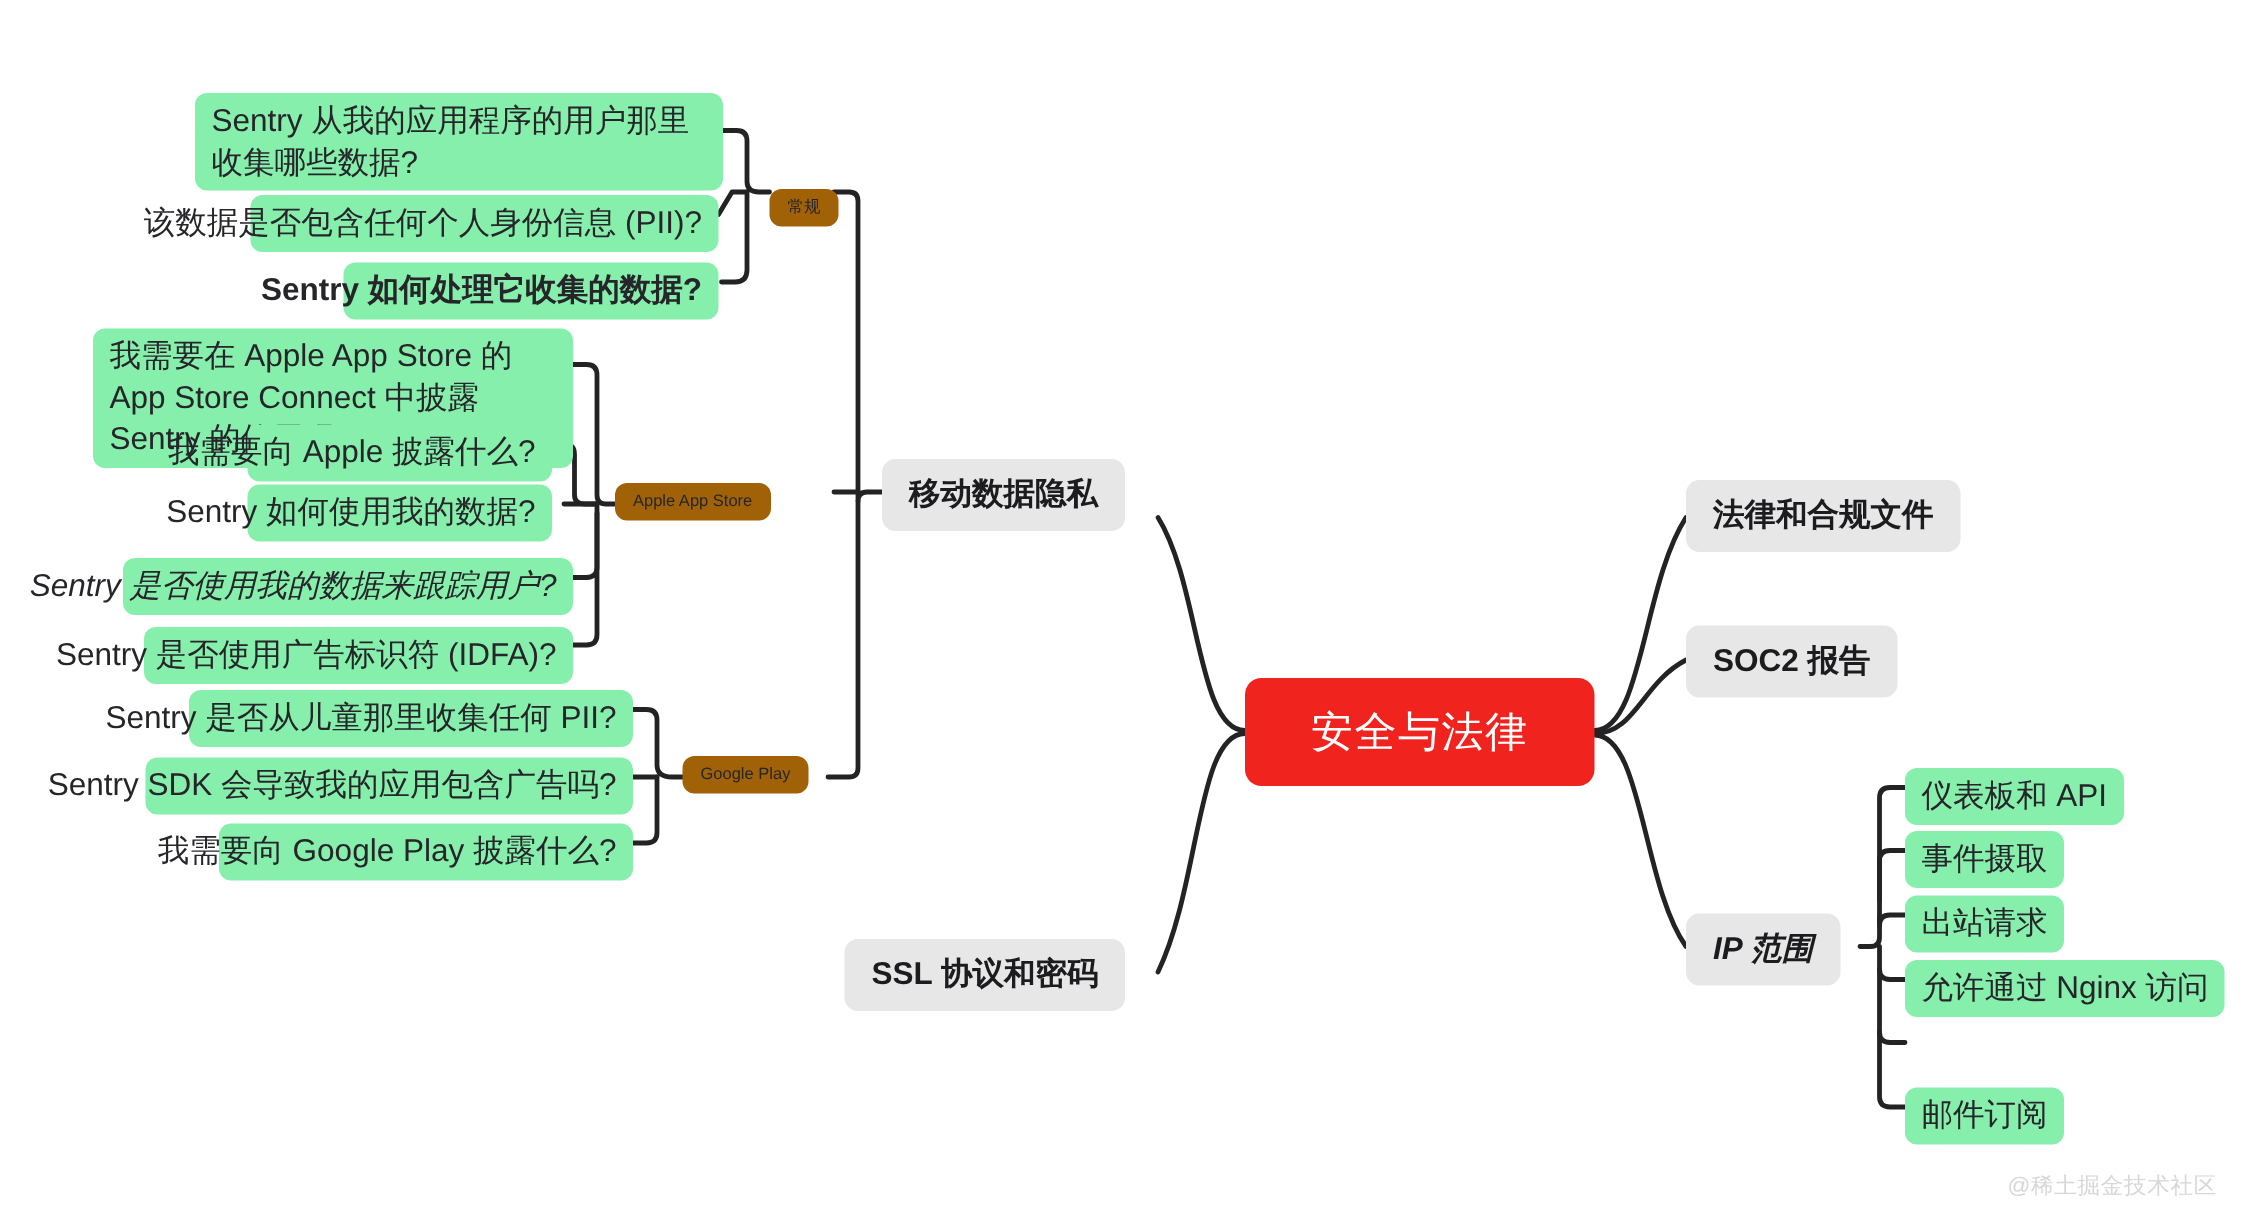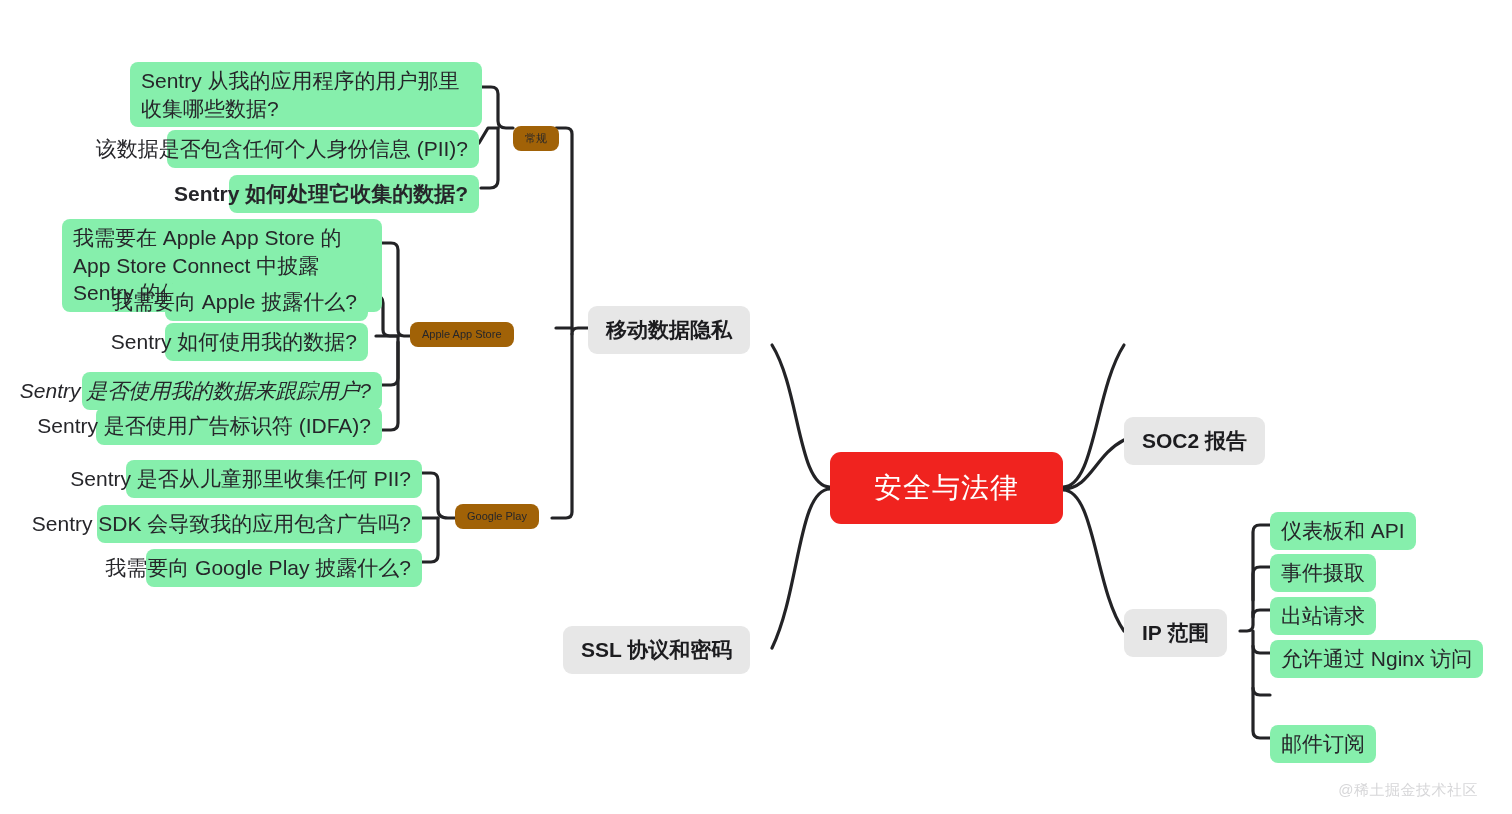--- a/index.html
+++ b/index.html
@@ -121,24 +121,25 @@
       <path d="M1253 688 L 1253 731 Q 1253 738 1260 738 L 1270 738"></path>
     </g>
   </svg>
 
   <div class="node root" style="left:830px; top:452px; width:233px; height:72px; justify-content:center;">安全与法律</div>
 
   <div class="node lvl1" style="left:588px; top:306px;">移动数据隐私</div>
 
   <div class="node lvl1" style="left:563px; top:626px;">SSL 协议和密码</div>
 
+  <div class="node lvl1" style="left:1124px; top:320px;">法律和合规文件</div>
 
   <div class="node lvl1" style="left:1124px; top:417px;">SOC2 报告</div>
 
-  <div class="node lvl1" style="left:1124px; top:609px;">IP 范围</div>
+  <div class="node lvl1" style="left:1124px; top:609px;font-style:italic;">IP 范围</div>
 
   <div class="node lvl2" style="left:513px; top:126px;">常规</div>
 
   <div class="node lvl2" style="left:410px; top:322px;">Apple App Store</div>
 
   <div class="node lvl2" style="left:455px; top:504px;">Google Play</div>
 
   <div class="node lvl3 multiline" style="left:130px; top:62px; width:352px;">Sentry 从我的应用程序的用户那里收集哪些数据?</div>
 
   <div class="node lvl3 ta-right" style="left:167px; top:130px; width:312px; justify-content:flex-end;">该数据是否包含任何个人身份信息 (PII)?</div>
@@ -146,21 +147,21 @@
   <div class="node lvl3 ta-right" style="left:229px; top:175px; width:250px; justify-content:flex-end;font-weight:bold;">Sentry 如何处理它收集的数据?</div>
 
   <div class="node lvl3 multiline" style="left:62px; top:219px; width:320px;">我需要在 Apple App Store 的 App Store Connect 中披露 Sentry 的使用吗?</div>
 
   <div class="node lvl3 ta-right" style="left:165px; top:283px; width:203px; justify-content:flex-end;">我需要向 Apple 披露什么?</div>
 
   <div class="node lvl3 ta-right" style="left:165px; top:323px; width:203px; justify-content:flex-end;">Sentry 如何使用我的数据?</div>
 
   <div class="node lvl3 ta-right" style="left:82px; top:372px; width:300px; justify-content:flex-end;font-style:italic;">Sentry 是否使用我的数据来跟踪用户?</div>
 
-  <div class="node lvl3 ta-right" style="left:96px; top:407px; width:286px; justify-content:flex-end;">Sentry 是否使用广告标识符 (IDFA)?</div>
+  <div class="node lvl3 ta-right" style="left:96px; top:418px; width:286px; justify-content:flex-end;">Sentry 是否使用广告标识符 (IDFA)?</div>
 
   <div class="node lvl3 ta-right" style="left:126px; top:460px; width:296px; justify-content:flex-end;">Sentry 是否从儿童那里收集任何 PII?</div>
 
   <div class="node lvl3 ta-right" style="left:97px; top:505px; width:325px; justify-content:flex-end;">Sentry SDK 会导致我的应用包含广告吗?</div>
 
   <div class="node lvl3 ta-right" style="left:146px; top:549px; width:276px; justify-content:flex-end;">我需要向 Google Play 披露什么?</div>
 
   <div class="node lvl3" style="left:1270px; top:512px;">仪表板和 API</div>
 
   <div class="node lvl3" style="left:1270px; top:554px;">事件摄取</div>

